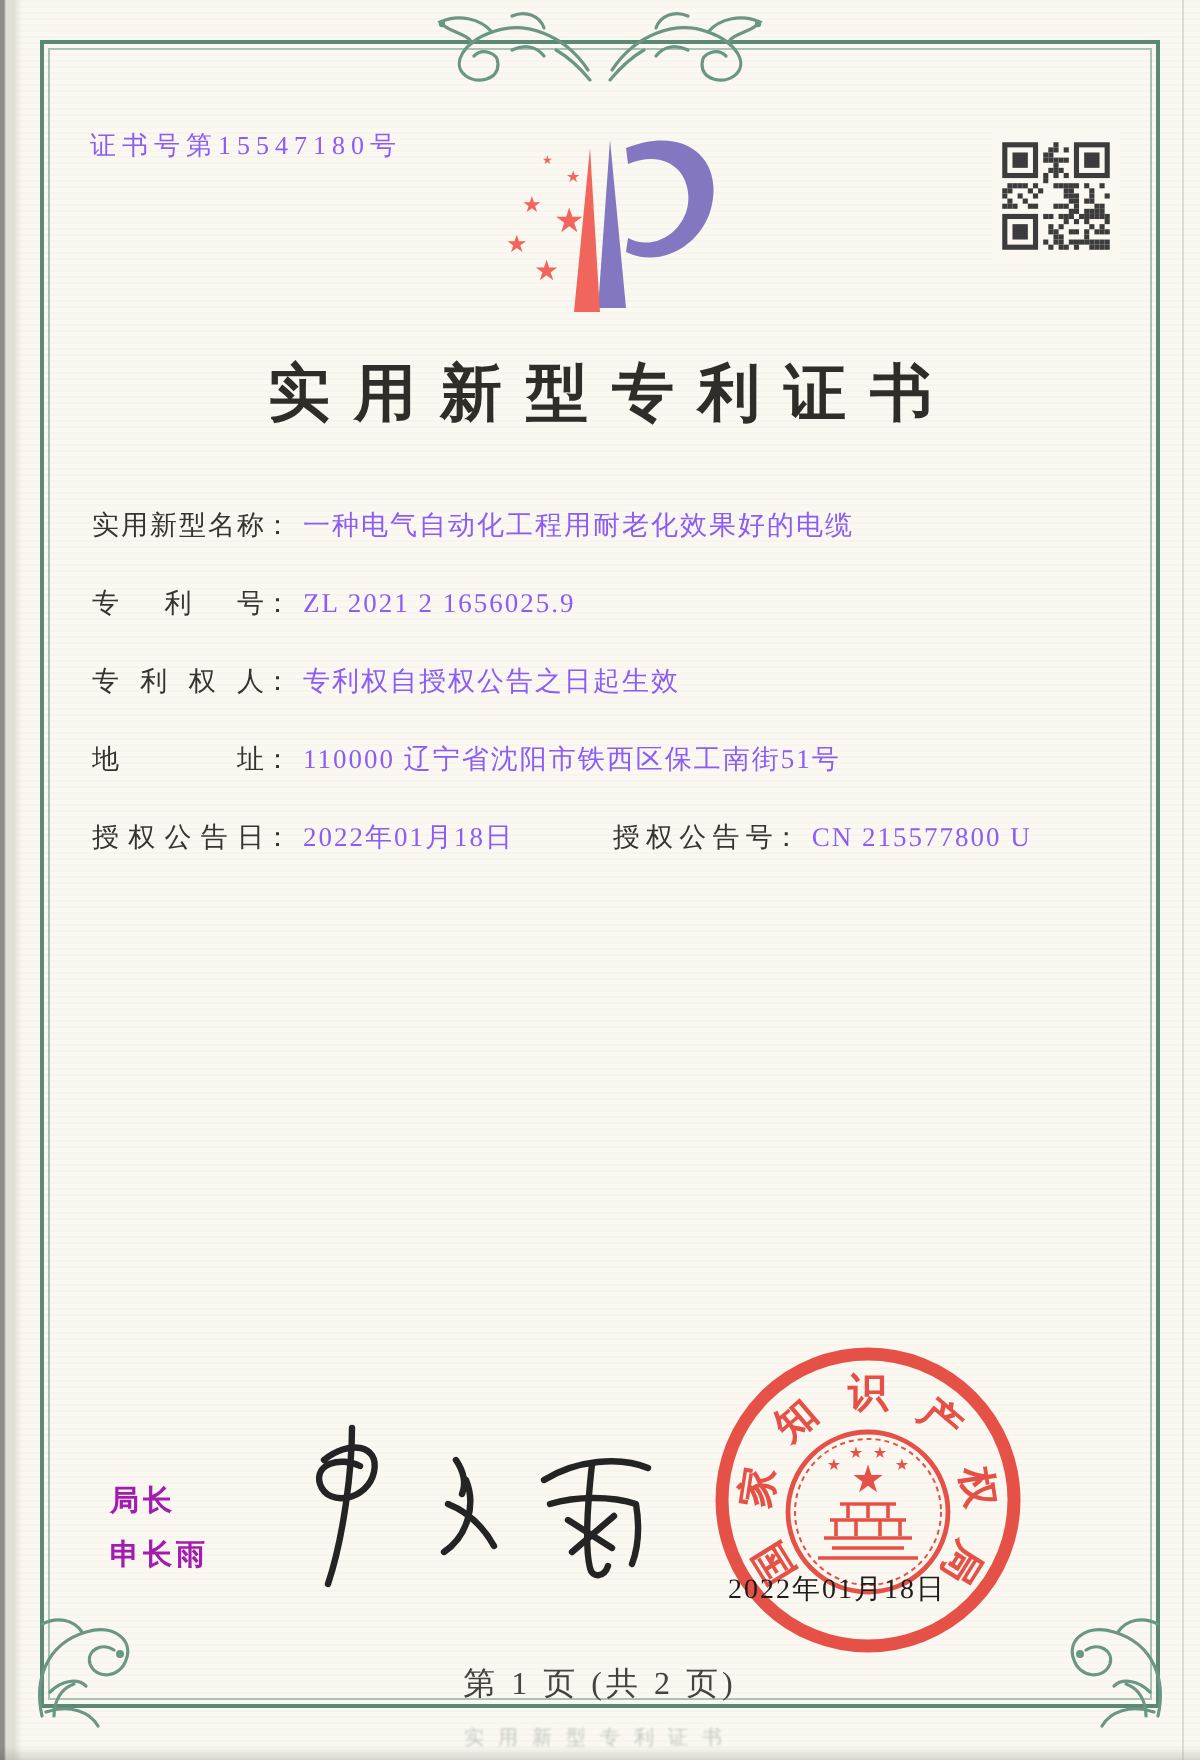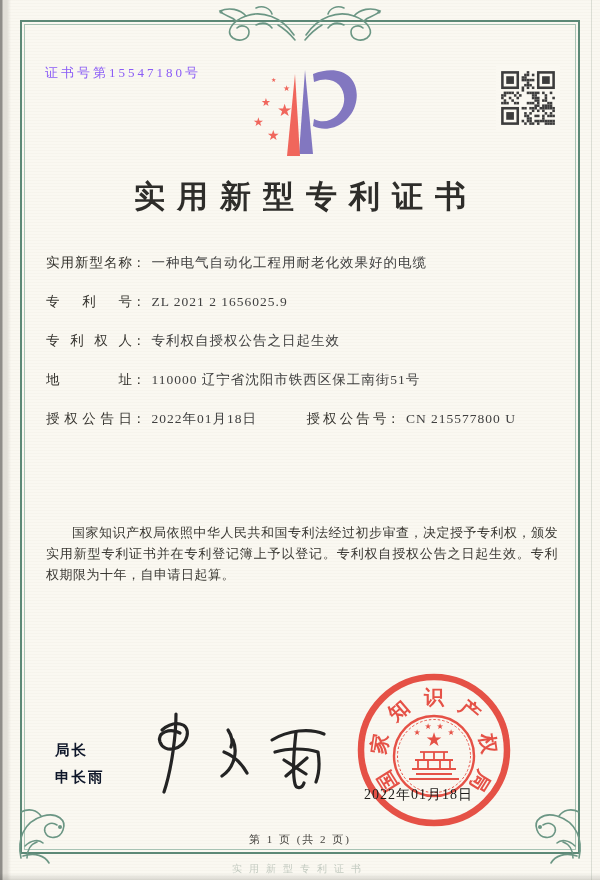--- a/index.html
+++ b/index.html
@@ -46,48 +46,48 @@
     text-align:center;font-size:31px;font-weight:bold;
     letter-spacing:12px;text-indent:12px;color:#2e2d2a;
   }
   .fields{position:absolute;left:46px;top:252px;width:510px;font-size:13.5px;}
   .frow{margin-bottom:17px;line-height:22px;white-space:nowrap;}
   .flabel{
     display:inline-block;width:86px;text-align:justify;text-align-last:justify;
     vertical-align:top;letter-spacing:0;
   }
   .fcolon{display:inline-block;margin-right:6px;}
-  .fvalue{letter-spacing:1px;color:#404040;}
+  .fvalue{letter-spacing:1px;color:#8b5cf6;}
   .flabel.second{width:80px;margin-left:46px;}
   .paragraphs{
     position:absolute;left:46px;top:522px;width:512px;
     font-size:13px;line-height:21px;text-align:justify;color:#3a3833;
   }
   .paragraphs p{margin:0;text-indent:2em;letter-spacing:0.5px;}
   .signer{
     position:absolute;left:55px;top:738px;
-    font-family:Liberation Mono, monospace;
-    font-size:14.5px;font-weight:600;color:#0f172a;line-height:27px;letter-spacing:2px;
+    font-family:Liberation Sans, sans-serif;
+    font-size:14.5px;font-weight:600;color:#a21caf;line-height:27px;letter-spacing:2px;
   }
   .signature{position:absolute;left:132px;top:710px;width:230px;height:95px;}
   .sig-path{fill:none;stroke:#242424;stroke-width:3.2;stroke-linecap:round;stroke-linejoin:round;}
   .seal{position:absolute;left:354px;top:670px;width:160px;height:160px;opacity:0.93;}
   .seal-stroke{fill:none;stroke:#e4453a;}
   .seal-char{
     font-family:"Liberation Serif","DejaVu Serif",serif;
     font-size:20px;font-weight:bold;fill:#e4453a;
   }
   .seal-star{fill:#e4453a;font-family:"DejaVu Sans",sans-serif;}
   .seal-date{
     position:absolute;left:364px;top:786px;font-size:14px;
     letter-spacing:1px;color:#1e1d1b;z-index:5;
   }
   .footer{
     position:absolute;left:0;top:832px;width:100%;text-align:center;
-    font-size:11px;letter-spacing:2px;color:#45433f;
+    font-size:16px;letter-spacing:2px;color:#45433f;
   }
   .ghost{
     position:absolute;left:0;top:862px;width:100%;text-align:center;
     font-size:10px;letter-spacing:7px;color:rgba(92,118,102,0.35);
     filter:blur(0.4px);
   }
   .logo-star{fill:#f0665c;font-family:"DejaVu Sans",sans-serif;}
 </style>
 </head>
 <body>
@@ -286,21 +286,20 @@
   <div class="frow">
     <span class="flabel">地址</span><span class="fcolon">：</span><span class="fvalue">110000 辽宁省沈阳市铁西区保工南街51号</span>
   </div>
   <div class="frow">
     <span class="flabel">授权公告日</span><span class="fcolon">：</span><span class="fvalue">2022年01月18日</span>
     <span class="flabel second">授权公告号</span><span class="fcolon">：</span><span class="fvalue">CN 215577800 U</span>
   </div>
 </div>
 
 <div class="paragraphs">
-  <p>国家知识产权局依照中华人民共和国专利法经过初步审查，决定授予专利权，颁发实用新型专利证书并在专利登记簿上予以登记。专利权自授权公告之日起生效。专利权期限为十年，自申请日起算。</p>
 </div>
 
 <div class="signer">
   <div>局长</div>
   <div>申长雨</div>
 </div>
 
 <svg class="signature" viewBox="0 0 230 95">
   <path class="sig-path" d="M30,20 C42,10 58,12 55,26 C52,40 32,44 28,32 C25,22 38,18 48,23"></path>
   <path class="sig-path" d="M44,4 C44,24 40,58 32,82"></path>

